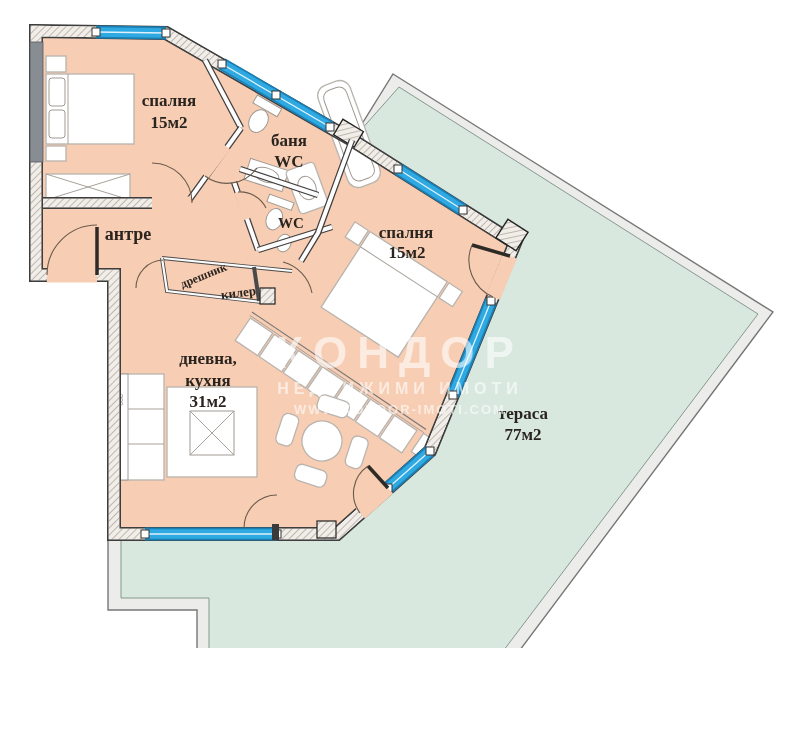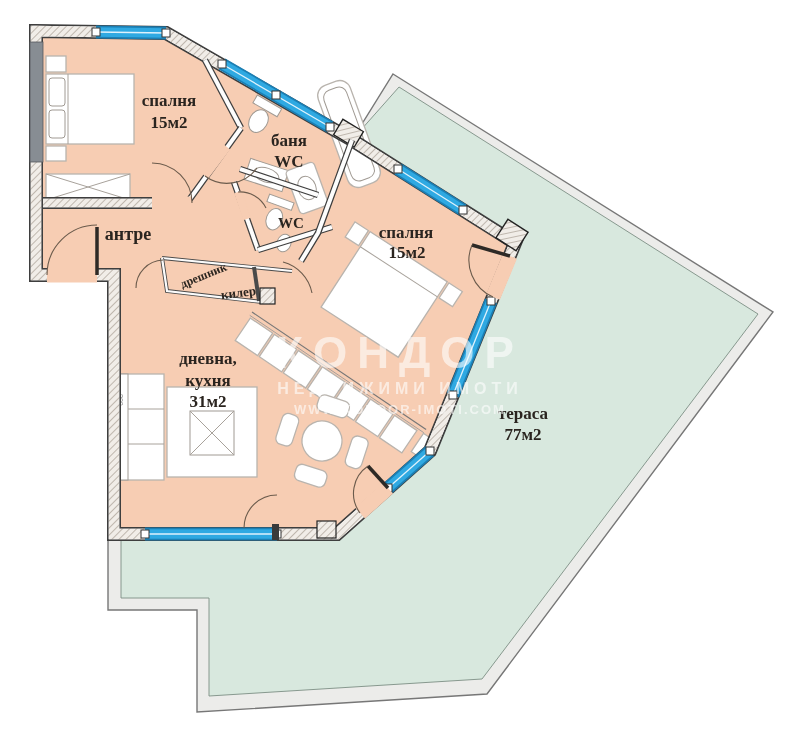--- a/index.html
+++ b/index.html
@@ -1,16 +1,16 @@
 <!DOCTYPE html>
 <html><head>
 <meta charset="utf-8">
 <style>
   html,body{margin:0;padding:0;background:#ffffff;}
-  .stage{position:relative;width:800px;height:741px;background:#fff;overflow:hidden;}
+  .stage{position:relative;width:800px;height:648px;background:#fff;overflow:hidden;}
   svg{position:absolute;left:0;top:0;}
   .lbl{font-family:"Liberation Serif",serif;font-weight:bold;fill:#2a241f;text-anchor:middle;}
   .fs18{font-size:18px;}
   .fs17{font-size:17px;}
   .fs15{font-size:15px;}
   .fs12{font-size:12px;}
   .fs13{font-size:13px;}
   .wm{font-family:"Liberation Sans",sans-serif;font-weight:bold;fill:#ffffff;text-anchor:middle;}
   .wm-big{font-size:44px;letter-spacing:10px;}
   .wm-mid{font-size:16px;letter-spacing:5px;}

